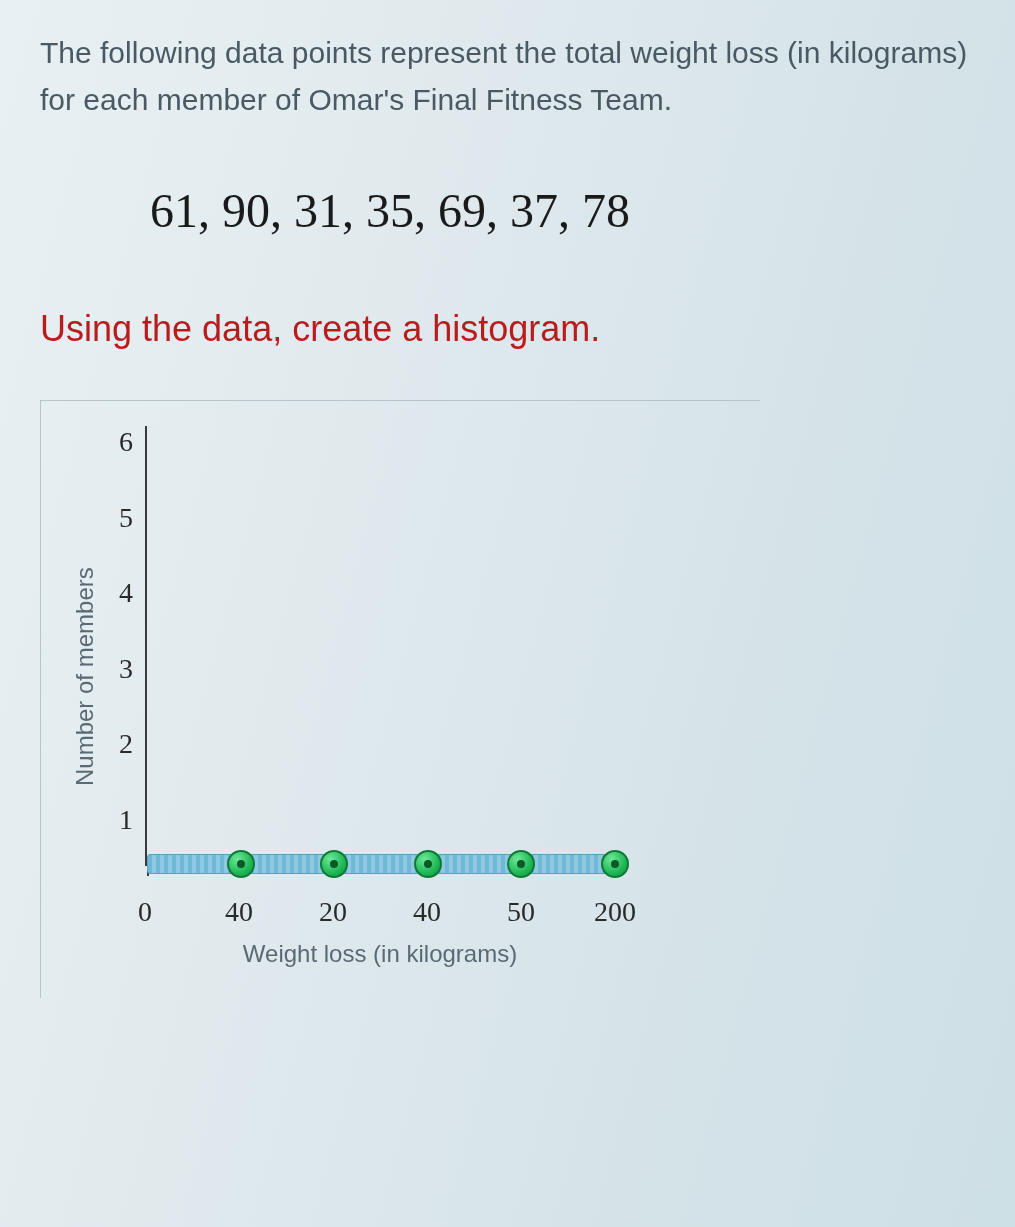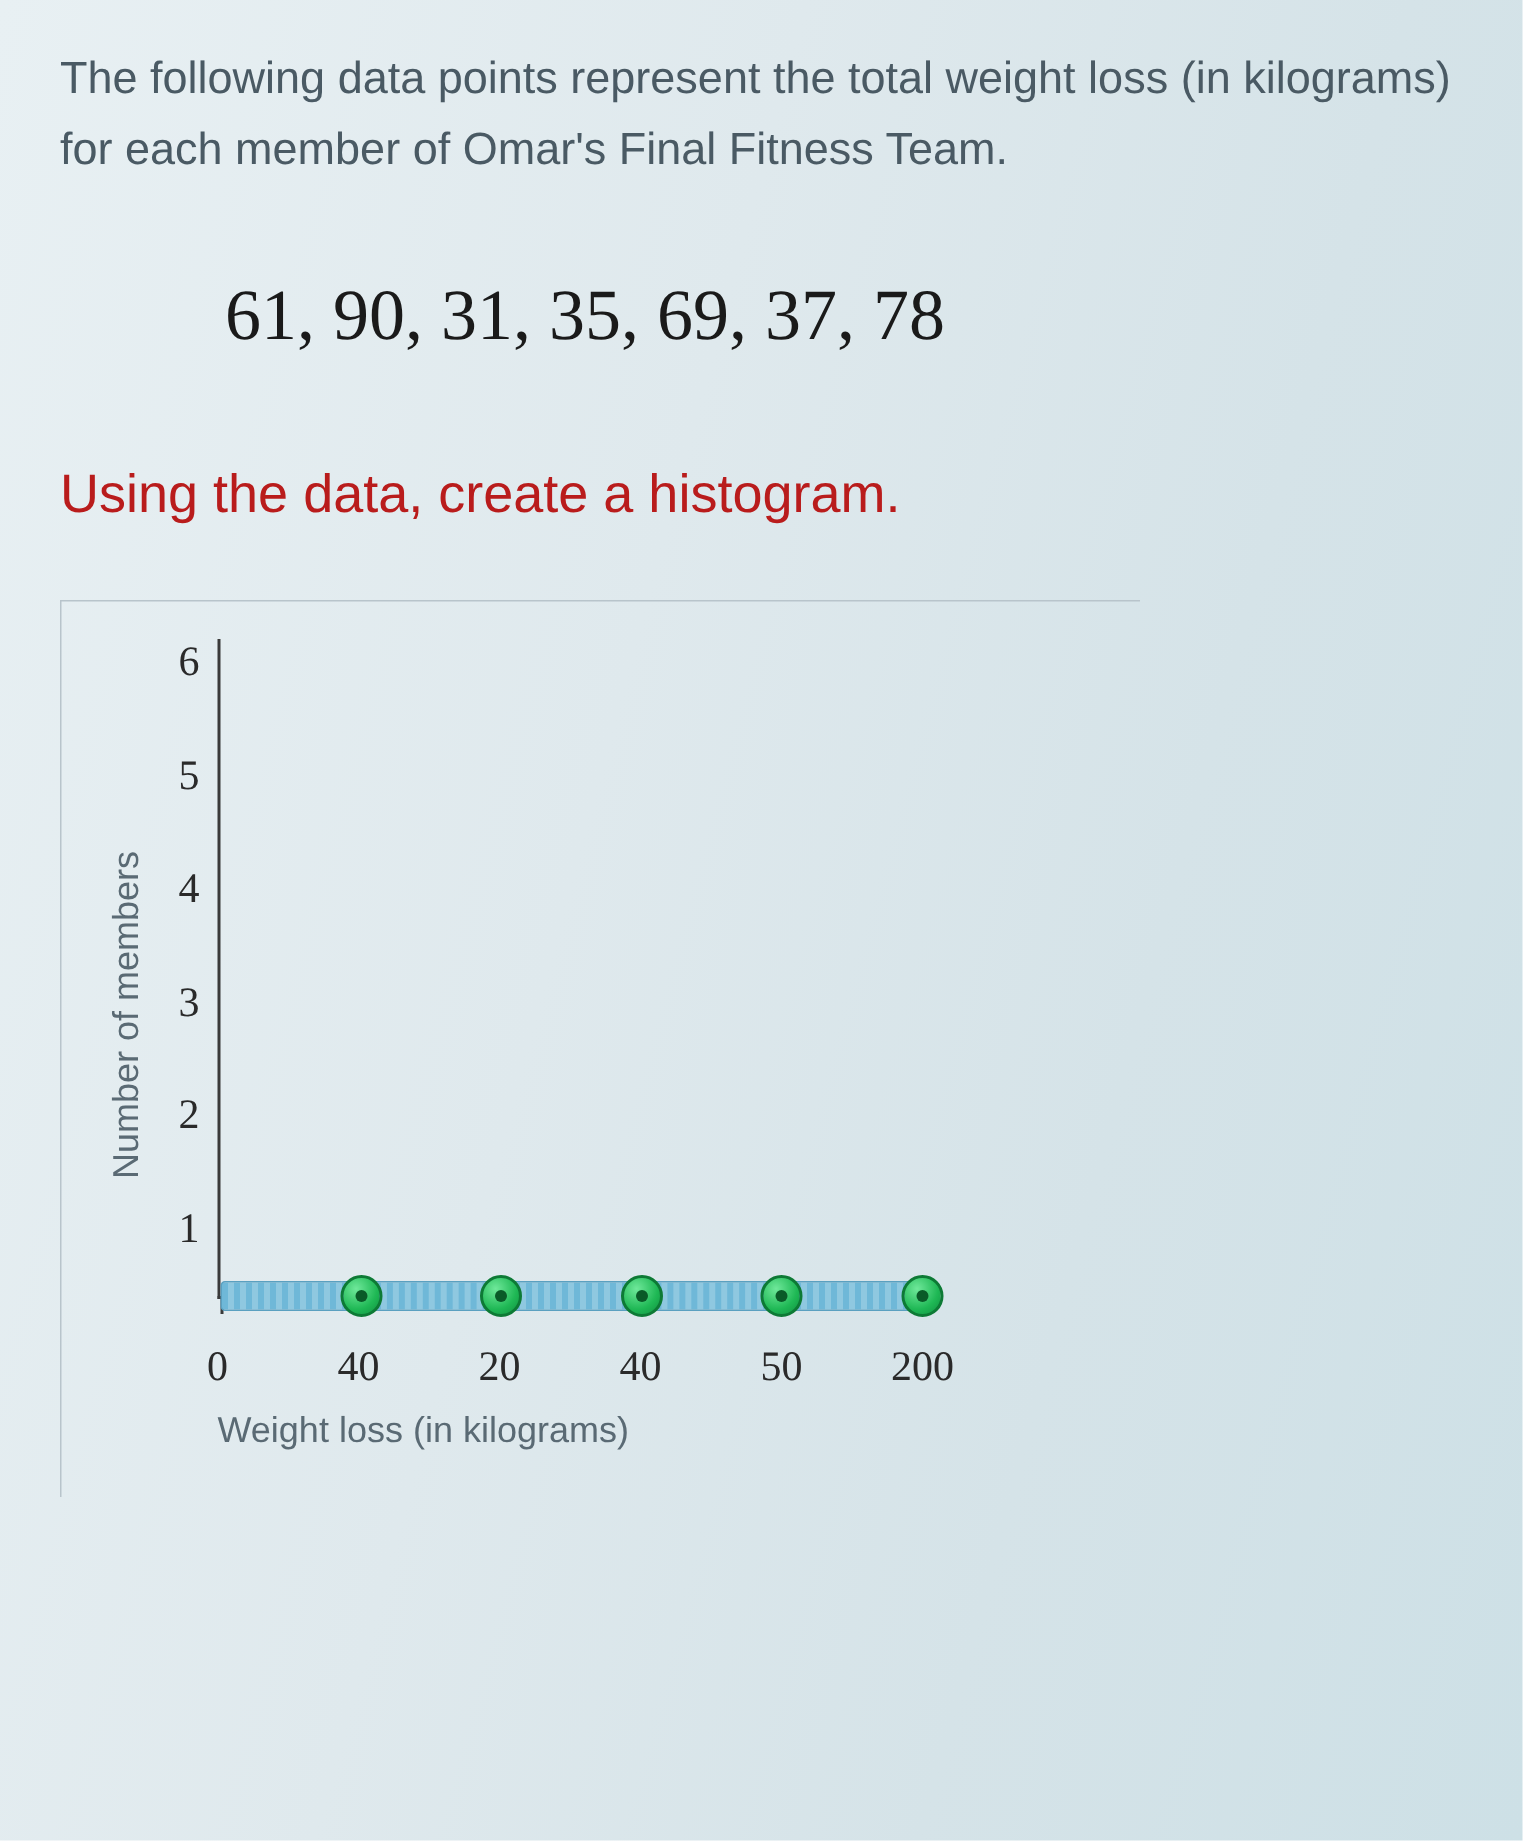--- a/index.html
+++ b/index.html
@@ -155,20 +155,21 @@
     position: relative;
     height: 34px;
   }
   .x-tick-label {
     position: absolute;
     transform: translateX(-50%);
   }
   .x-axis-label {
     font-size: 24px;
     color: #5a6a74;
+    text-align: center;
     width: 470px;
     margin-top: 10px;
   }
 </style>
 </head>
 <body>
 
 <div class="problem-text">The following data points represent the total weight loss (in kilograms) for each member of Omar's Final Fitness Team.</div>
 
 <div class="data-points">61, 90, 31, 35, 69, 37, 78</div>

